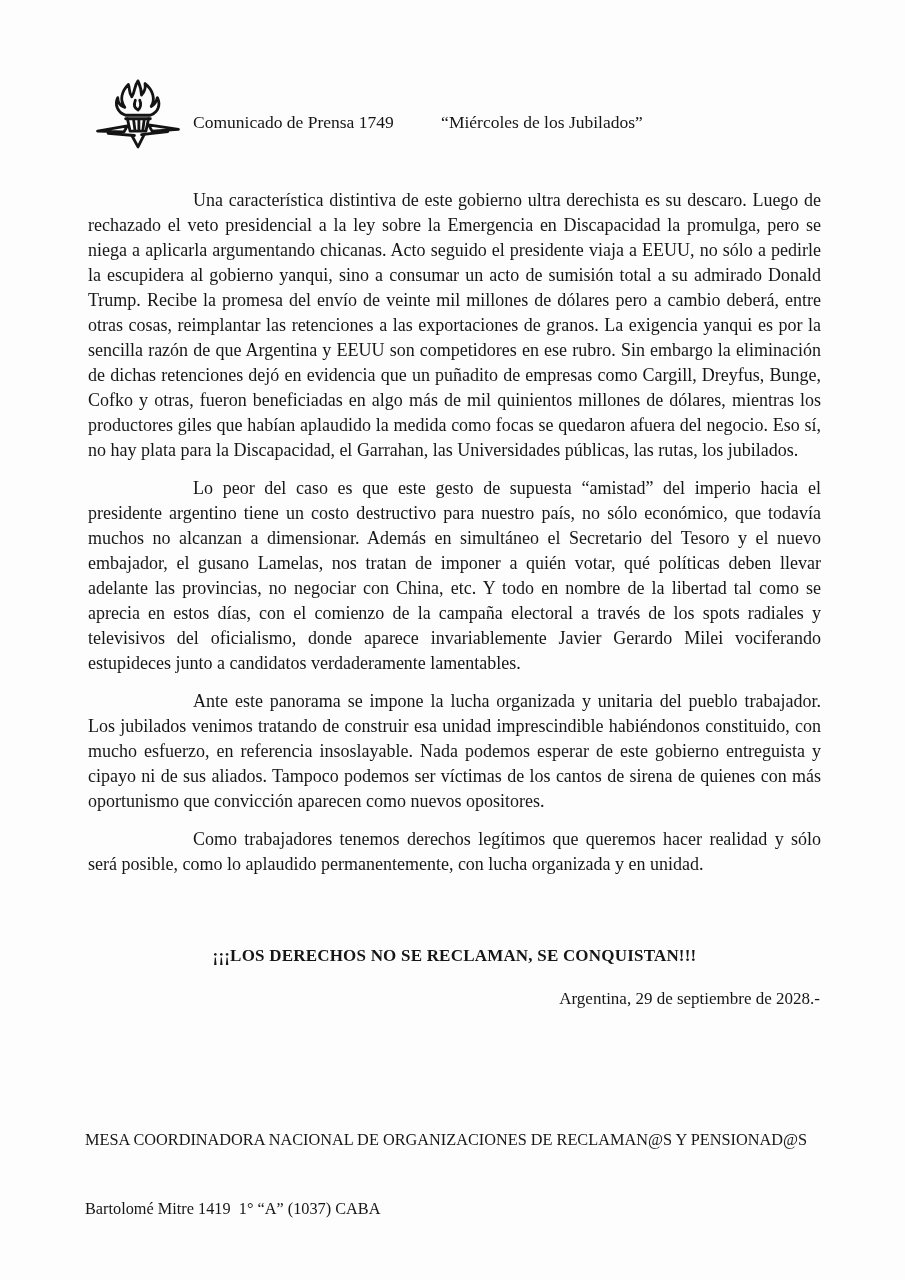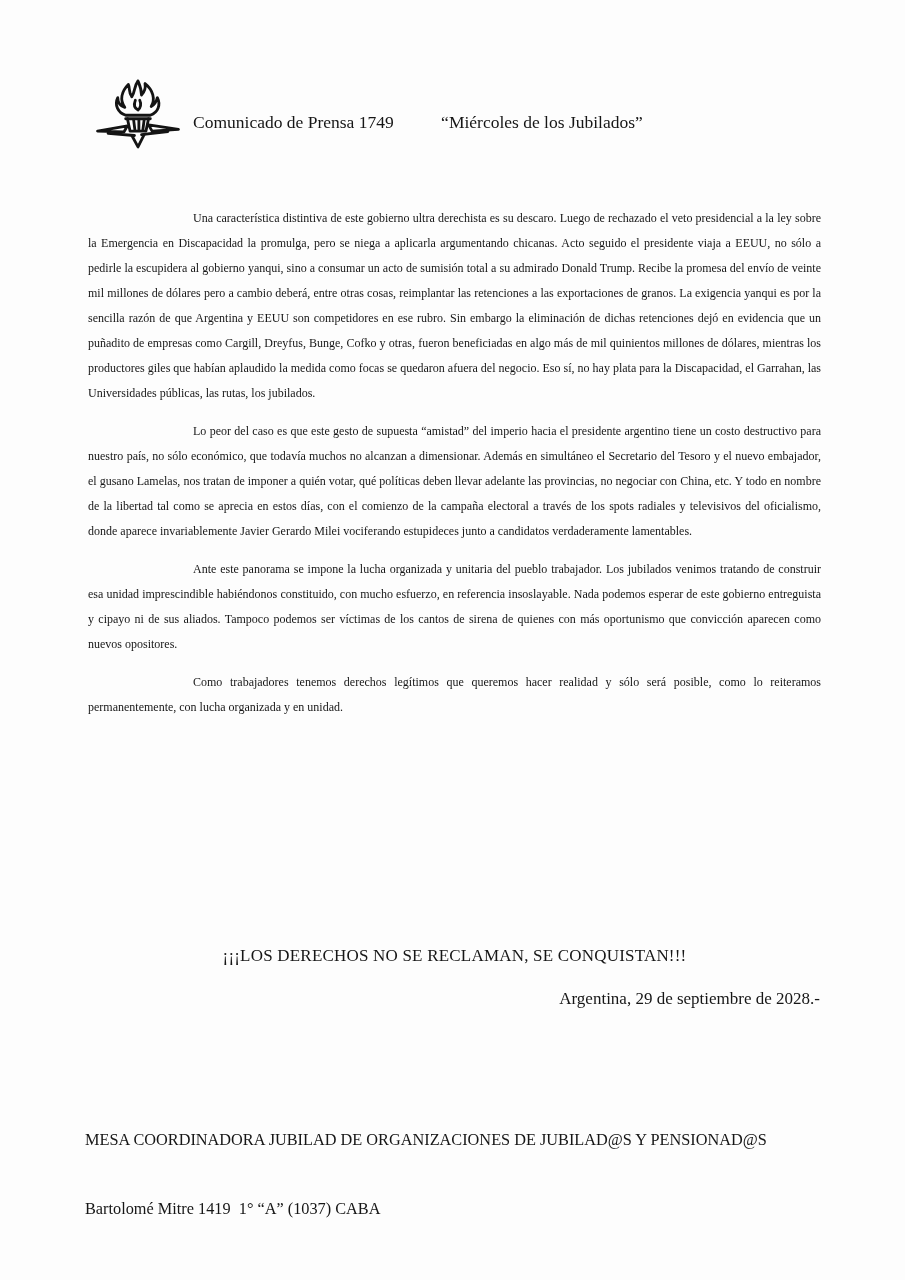--- a/index.html
+++ b/index.html
@@ -18,29 +18,29 @@
   }
   .logo svg { width: 100%; height: 100%; }
 
   .header-line {
     position: absolute; left: 193px; top: 112px;
     font-size: 17.5px; white-space: nowrap;
   }
   .header-line .subtitle { margin-left: 43px; }
 
   .content {
-    position: absolute; left: 88px; top: 206px; width: 733px;
-    font-size: 12px; line-height: 25px;
+    position: absolute; left: 88px; top: 188px; width: 733px;
+    font-size: 18px; line-height: 25px;
     text-align: justify;
   }
   .content p { margin: 0 0 13px 0; text-indent: 105px; }
 
   .slogan {
     position: absolute; left: 88px; top: 946px; width: 733px;
-    text-align: center; font-weight: 400; font-size: 17px;
+    text-align: center; font-weight: 700; font-size: 17px;
     letter-spacing: 0.2px;
   }
 
   .dateline {
     position: absolute; right: 85px; top: 989px;
     font-size: 17px;
   }
 
   .footer {
     position: absolute; left: 85px; top: 1082px; width: 795px;
@@ -75,28 +75,28 @@
 
   <div class="header-line">
     <span class="title">Comunicado de Prensa 1749</span>
     <span class="subtitle">“Miércoles de los Jubilados”</span>
   </div>
 
   <div class="content">
     <p>Una característica distintiva de este gobierno ultra derechista es su descaro. Luego de rechazado el veto presidencial a la ley sobre la Emergencia en Discapacidad la promulga, pero se niega a aplicarla argumentando chicanas. Acto seguido el presidente viaja a EEUU, no sólo a pedirle la escupidera al gobierno yanqui, sino a consumar un acto de sumisión total a su admirado Donald Trump. Recibe la promesa del envío de veinte mil millones de dólares pero a cambio deberá, entre otras cosas, reimplantar las retenciones a las exportaciones de granos. La exigencia yanqui es por la sencilla razón de que Argentina y EEUU son competidores en ese rubro. Sin embargo la eliminación de dichas retenciones dejó en evidencia que un puñadito de empresas como Cargill, Dreyfus, Bunge, Cofko y otras, fueron beneficiadas en algo más de mil quinientos millones de dólares, mientras los productores giles que habían aplaudido la medida como focas se quedaron afuera del negocio. Eso sí, no hay plata para la Discapacidad, el Garrahan, las Universidades públicas, las rutas, los jubilados.</p>
     <p>Lo peor del caso es que este gesto de supuesta “amistad” del imperio hacia el presidente argentino tiene un costo destructivo para nuestro país, no sólo económico, que todavía muchos no alcanzan a dimensionar. Además en simultáneo el Secretario del Tesoro y el nuevo embajador, el gusano Lamelas, nos tratan de imponer a quién votar, qué políticas deben llevar adelante las provincias, no negociar con China, etc. Y todo en nombre de la libertad tal como se aprecia en estos días, con el comienzo de la campaña electoral a través de los spots radiales y televisivos del oficialismo, donde aparece invariablemente Javier Gerardo Milei vociferando estupideces junto a candidatos verdaderamente lamentables.</p>
     <p>Ante este panorama se impone la lucha organizada y unitaria del pueblo trabajador. Los jubilados venimos tratando de construir esa unidad imprescindible habiéndonos constituido, con mucho esfuerzo, en referencia insoslayable. Nada podemos esperar de este gobierno entreguista y cipayo ni de sus aliados. Tampoco podemos ser víctimas de los cantos de sirena de quienes con más oportunismo que convicción aparecen como nuevos opositores.</p>
-    <p>Como trabajadores tenemos derechos legítimos que queremos hacer realidad y sólo será posible, como lo reiteramos permanentemente, con lucha organizada y en unidad.</p>
+    <p>Como trabajadores tenemos derechos legítimos que queremos hacer realidad y sólo será posible, como lo aplaudido permanentemente, con lucha organizada y en unidad.</p>
   </div>
 
   <div class="slogan">¡¡¡LOS DERECHOS NO SE RECLAMAN, SE CONQUISTAN!!!</div>
 
   <div class="dateline">Argentina, 29 de septiembre de 2028.-</div>
 
   <div class="footer">
-    <div>MESA COORDINADORA JUBILAD DE ORGANIZACIONES DE JUBILAD@S Y PENSIONAD@S</div>
+    <div>MESA COORDINADORA NACIONAL DE ORGANIZACIONES DE RECLAMAN@S Y PENSIONAD@S</div>
     <div>Bartolomé Mitre 1419  1° “A” (1037) CABA</div>
     
     
     
   </div>
 
 </div>
 
 </body></html>

